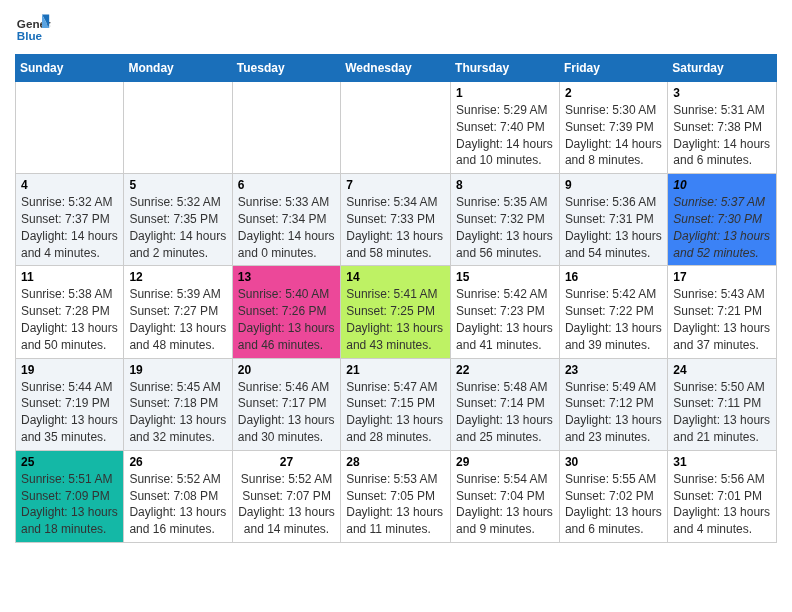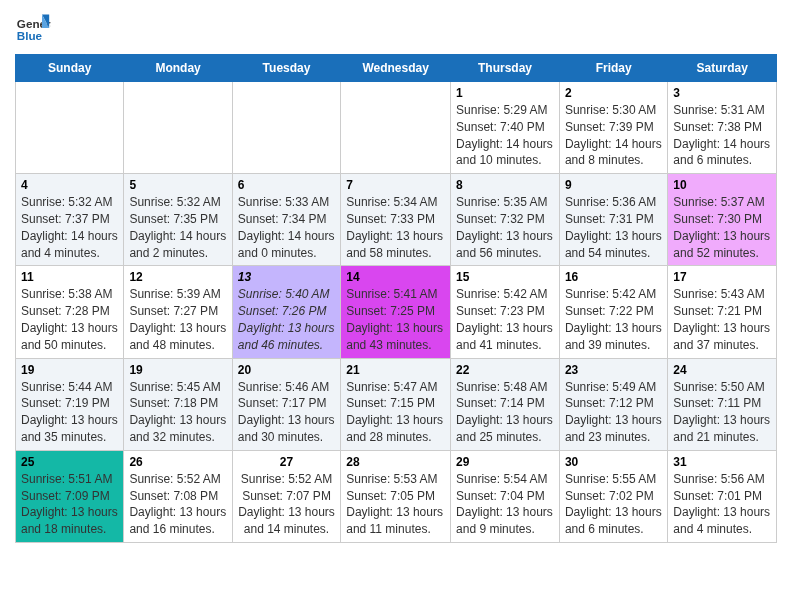--- a/index.html
+++ b/index.html
@@ -42,21 +42,21 @@
       width: 100%;
       border-collapse: collapse;
       font-size: 10.5px;
     }
     thead tr {
       background-color: #1a6fba;
       color: #fff;
     }
     thead th {
       padding: 6px 4px;
-      text-align: center;
+      text-align: left;
       font-weight: bold;
       font-size: 12px;
       border: 1px solid #1a6fba;
     }
     tbody tr {
       vertical-align: top;
     }
     tbody td {
       border: 1px solid #ccc;
       padding: 4px 5px;
@@ -176,21 +176,21 @@
 Daylight: 13 hours
 and 56 minutes.</div>
         </td>
         <td style="background: rgb(240, 244, 248);">
           <span class="day-num">9</span>
           <div class="cell-text" style="white-space: pre-line;">Sunrise: 5:36 AM
 Sunset: 7:31 PM
 Daylight: 13 hours
 and 54 minutes.</div>
         </td>
-        <td style="background: #f0abfc;">
+        <td style="background: #3b82f6; font-style: italic;">
           <span class="day-num">10</span>
           <div class="cell-text" style="white-space: pre-line;">Sunrise: 5:37 AM
 Sunset: 7:30 PM
 Daylight: 13 hours
 and 52 minutes.</div>
         </td>
       </tr>
       <tr>
         <td style="background: rgb(255, 255, 255);">
           <span class="day-num">11</span>
@@ -199,28 +199,28 @@
 Daylight: 13 hours
 and 50 minutes.</div>
         </td>
         <td style="background: rgb(255, 255, 255);">
           <span class="day-num">12</span>
           <div class="cell-text" style="white-space: pre-line;">Sunrise: 5:39 AM
 Sunset: 7:27 PM
 Daylight: 13 hours
 and 48 minutes.</div>
         </td>
-        <td style="background: #c4b5fd; font-style: italic;">
+        <td style="background: #ec4899;">
           <span class="day-num">13</span>
           <div class="cell-text" style="white-space: pre-line;">Sunrise: 5:40 AM
 Sunset: 7:26 PM
 Daylight: 13 hours
 and 46 minutes.</div>
         </td>
-        <td style="background: #d946ef;">
+        <td style="background: #bef264;">
           <span class="day-num">14</span>
           <div class="cell-text" style="white-space: pre-line;">Sunrise: 5:41 AM
 Sunset: 7:25 PM
 Daylight: 13 hours
 and 43 minutes.</div>
         </td>
         <td style="background: rgb(255, 255, 255);">
           <span class="day-num">15</span>
           <div class="cell-text" style="white-space: pre-line;">Sunrise: 5:42 AM
 Sunset: 7:23 PM

